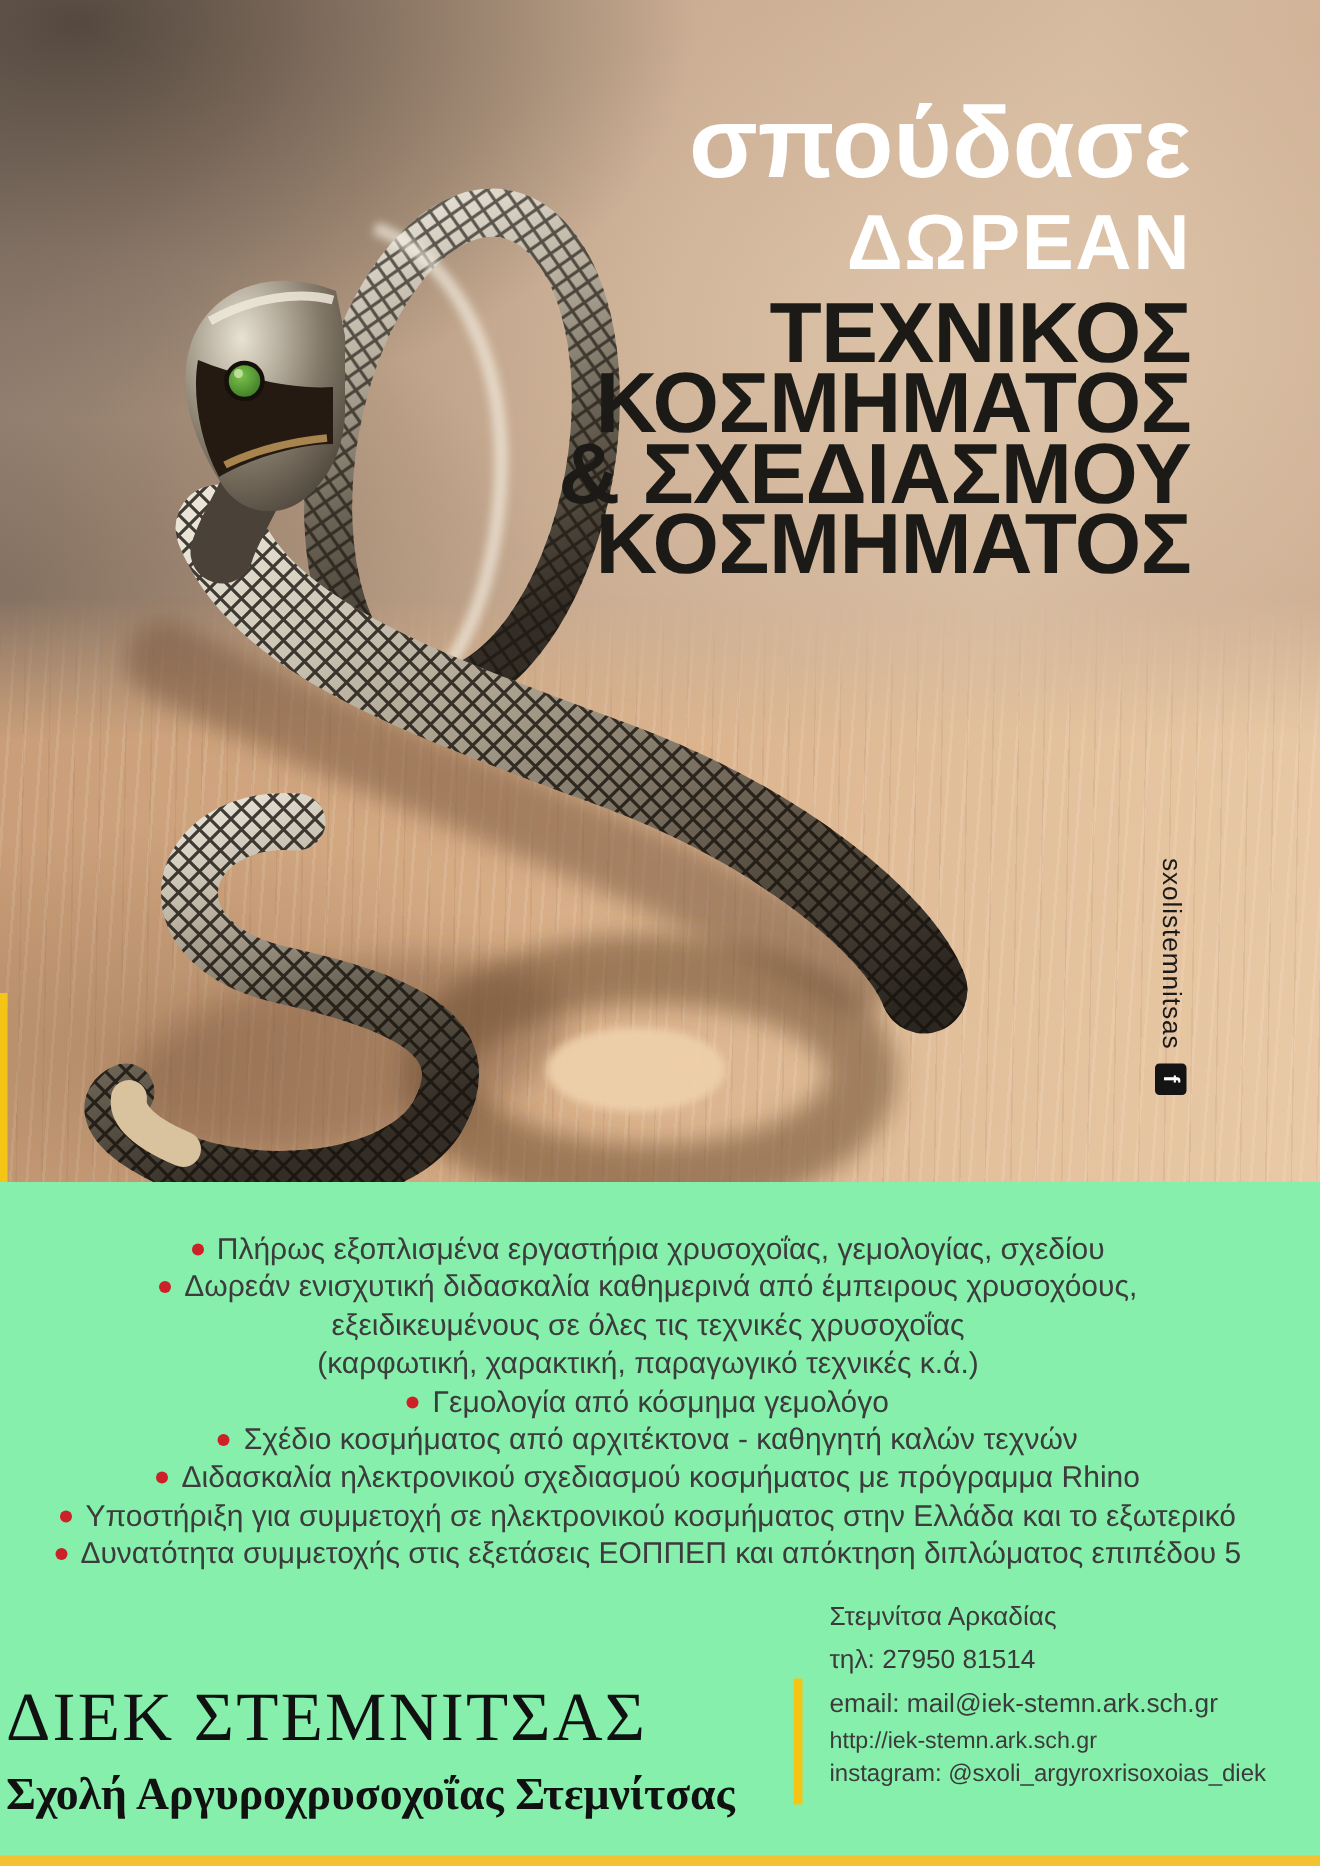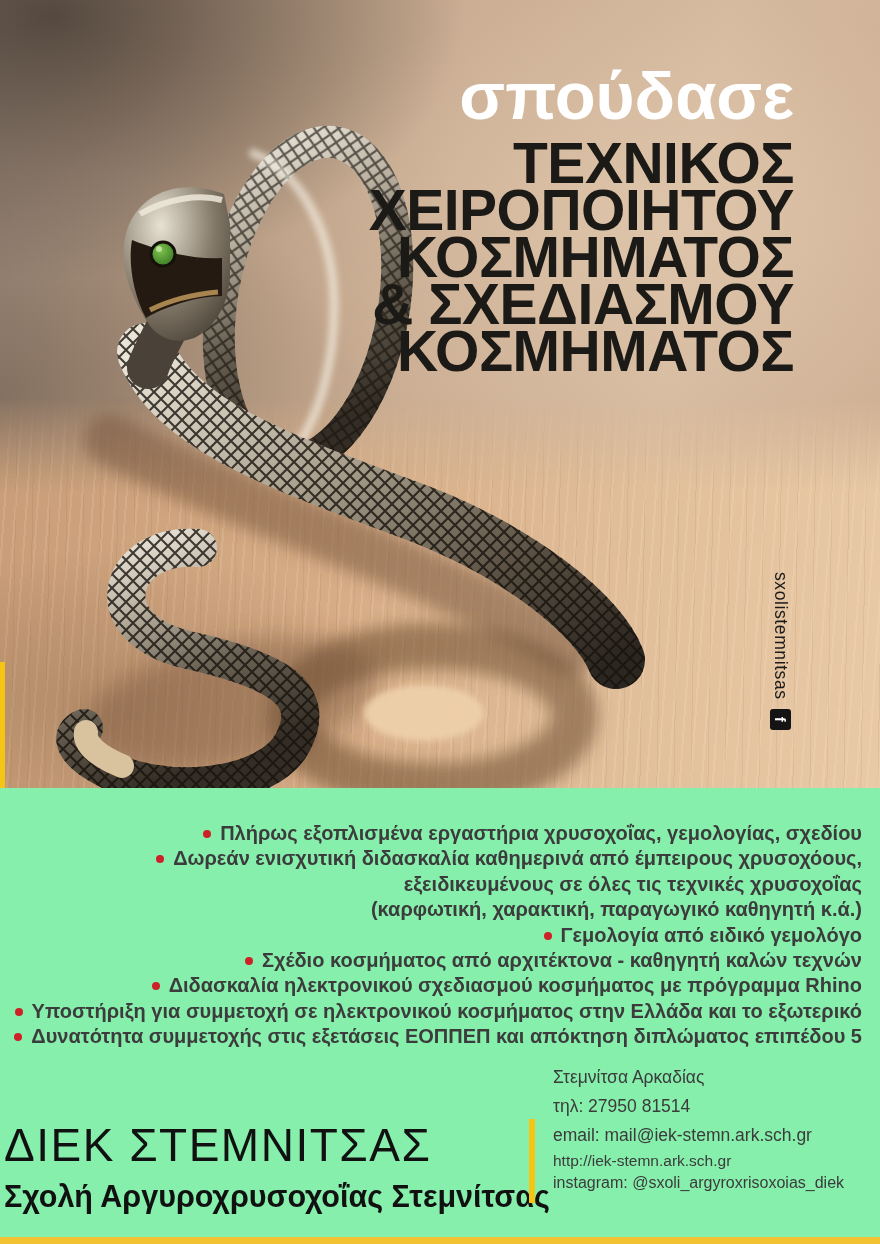--- a/index.html
+++ b/index.html
@@ -55,31 +55,31 @@
   .fb-handle{font-size:17.5px;color:#1a1a1a;letter-spacing:.6px;}
   .fb-icon{
     width:21px;height:21px;background:#141414;border-radius:3px;flex:0 0 auto;
     display:flex;align-items:center;justify-content:center;
     color:#ffffff;font-size:15px;font-weight:700;line-height:1;
   }
 
   
   .features{
     position:absolute;left:2px;right:18px;top:821px;
-    list-style:none;margin:0;padding:0;text-align:right;
-    font-size:20px;line-height:25.4px;color:#3c3c3c;font-weight:bold;
+    list-style:none;margin:0;padding:0;text-align:center;
+    font-size:20px;line-height:25.4px;color:#3c3c3c;
   }
   .features li{margin:0;padding:0;}
   .dot{
     display:inline-block;width:8px;height:8px;border-radius:50%;
     background:#CC2127;margin-right:9px;vertical-align:2px;
   }
 
   
-  .school-block{position:absolute;left:4px;top:1122px;color:#111111;}
+  .school-block{position:absolute;left:4px;top:1122px;color:#111111;font-family:Liberation Serif, serif;}
   .school-name{font-size:46px;font-weight:400;letter-spacing:1.5px;line-height:1;}
   .school-subtitle{font-size:30.5px;font-weight:700;margin-top:11px;letter-spacing:0;}
 
   .divider-bar{position:absolute;left:529px;top:1119px;width:6px;height:84px;background:#F5C516;}
 
   .contact-block{position:absolute;left:553px;top:1067px;color:#3b3b3b;}
   .c-line1{font-size:17.5px;margin-bottom:8px;}
   .c-line2{font-size:17.5px;margin-bottom:8px;}
   .c-line3{font-size:17.5px;margin-bottom:6px;}
   .c-line4{font-size:15.5px;margin-bottom:4px;}
@@ -164,23 +164,23 @@
         <path d="M 140 214 C 168 198, 200 194, 222 200" fill="none" stroke="rgba(239,233,218,0.85)" stroke-width="6"></path>
         <circle cx="163" cy="254" r="12" fill="url(#gEye)" stroke="#15100b" stroke-width="3"></circle>
         <circle cx="159" cy="249" r="3" fill="#cfe8b0" opacity="0.8"></circle>
       </g>
     </svg>
 
     <div class="left-accent-bar"></div>
 
     <div class="headline">
       <div class="hl-intro">σπούδασε</div>
+      <div class="hl-free">ΔΩΡΕΑΝ</div>
       <div class="hl-black">
         <div>ΤΕΧΝΙΚΟΣ</div>
-        <div>ΧΕΙΡΟΠΟΙΗΤΟΥ</div>
         <div>ΚΟΣΜΗΜΑΤΟΣ</div>
         <div>&amp; ΣΧΕΔΙΑΣΜΟΥ</div>
         <div>ΚΟΣΜΗΜΑΤΟΣ</div>
       </div>
     </div>
 
     <div class="fb-wrap">
       <div class="fb-inner">
         <span class="fb-handle">sxolistemnitsas</span>
         <span class="fb-icon">f</span>
@@ -188,24 +188,24 @@
     </div>
   </div>
 
   <ul class="features">
     <li>
       <span class="dot"></span><span>Πλήρως εξοπλισμένα εργαστήρια χρυσοχοΐας, γεμολογίας, σχεδίου</span>
     </li>
     <li>
       <div><span class="dot"></span><span>Δωρεάν ενισχυτική διδασκαλία καθημερινά από έμπειρους χρυσοχόους,</span></div>
       <div>εξειδικευμένους σε όλες τις τεχνικές χρυσοχοΐας</div>
-      <div>(καρφωτική, χαρακτική, παραγωγικό καθηγητή κ.ά.)</div>
-    </li>
-    <li>
-      <span class="dot"></span><span>Γεμολογία από ειδικό γεμολόγο</span>
+      <div>(καρφωτική, χαρακτική, παραγωγικό τεχνικές κ.ά.)</div>
+    </li>
+    <li>
+      <span class="dot"></span><span>Γεμολογία από κόσμημα γεμολόγο</span>
     </li>
     <li>
       <span class="dot"></span><span>Σχέδιο κοσμήματος από αρχιτέκτονα - καθηγητή καλών τεχνών</span>
     </li>
     <li>
       <span class="dot"></span><span>Διδασκαλία ηλεκτρονικού σχεδιασμού κοσμήματος με πρόγραμμα Rhino</span>
     </li>
     <li>
       <span class="dot"></span><span>Υποστήριξη για συμμετοχή σε ηλεκτρονικού κοσμήματος στην Ελλάδα και το εξωτερικό</span>
     </li>

